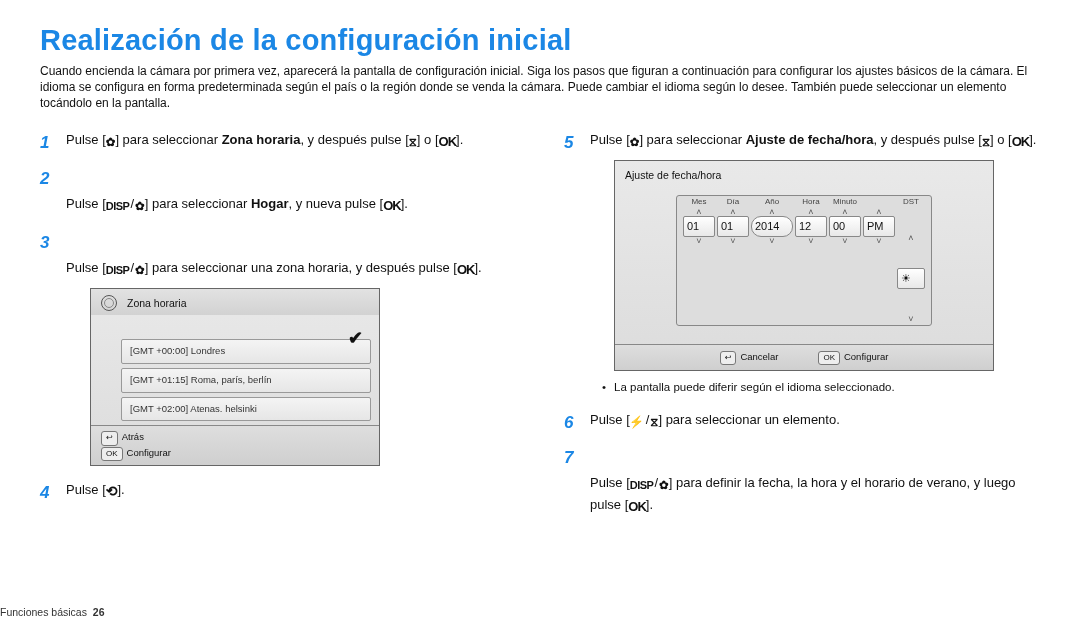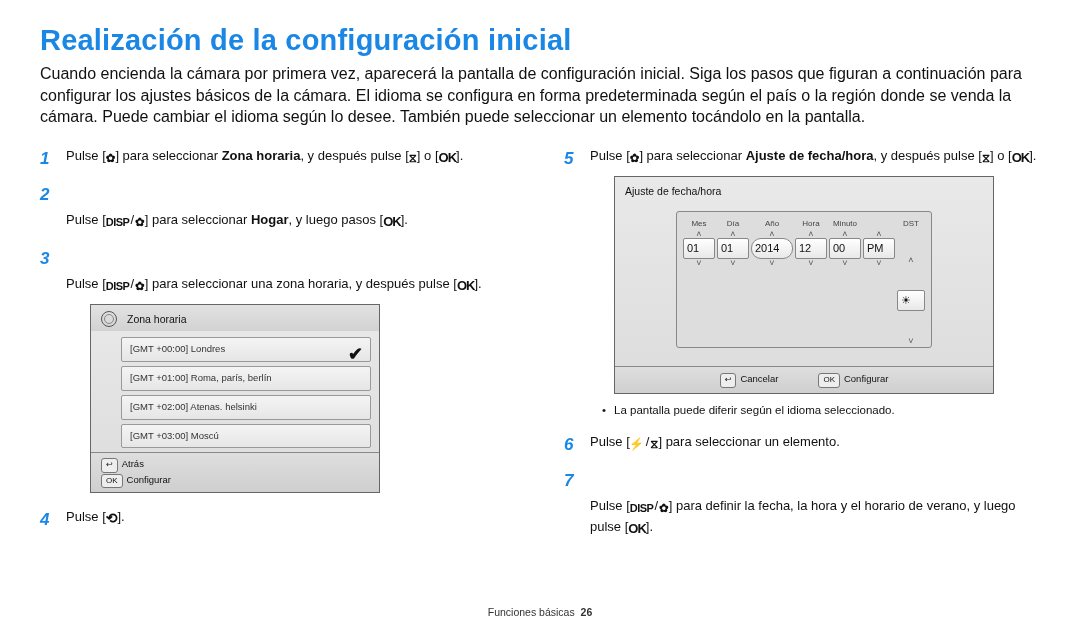--- a/index.html
+++ b/index.html
@@ -1,18 +1,18 @@
 <!DOCTYPE html>
 <html><head>
 <meta charset="utf-8">
 <style>
   html,body{margin:0;padding:0;background:#fff;font-family:"Segoe UI",Arial,sans-serif;color:#111;}
   .page{width:1080px;height:630px;position:relative;box-sizing:border-box;padding:24px 40px 0 40px;}
   h1{margin:0 0 6px 0;font-size:29px;font-weight:700;color:#1b87e5;letter-spacing:.2px;}
-  .intro{font-size:16px;line-height:1.35;margin:0 0 18px 0;}
+  .intro{font-size:12px;line-height:1.35;margin:0 0 18px 0;}
   .cols{display:flex;gap:48px;}
   .col{flex:1;min-width:0;}
   ol.steps{list-style:none;margin:0;padding:0;counter-reset:step;}
   ol.steps>li{position:relative;padding-left:26px;margin:0 0 14px 0;font-size:13px;line-height:1.55;}
   ol.steps>li::before{counter-increment:step;content:counter(step);position:absolute;left:0;top:0;color:#1b87e5;font-style:italic;font-weight:600;font-size:17px;}
   .sub{margin:4px 0 0 0;padding-left:14px;}
   .sub li{font-size:11.5px;list-style:none;position:relative;padding-left:10px;line-height:1.4;}
   .sub li::before{content:"\2022";position:absolute;left:-2px;top:0;}
   b{font-weight:700;}
   .icon{display:inline-block;vertical-align:-2px;font-weight:700;font-size:11.5px;}
@@ -21,69 +21,68 @@
   .iflower::before{content:"\273F";}
   .itimer::before{content:"\29D6";}
   .iret::before{content:"\27F2";font-size:14px;}
   .iflash::before{content:"\26A1";font-size:12px;}
   .islash{padding:0 1px;}
   
   .tz{margin:8px 0 8px 24px;width:288px;border:1px solid #666;background:linear-gradient(#e9e9e9,#dcdcdc);position:relative;font-size:10.5px;}
   .tz .hdr{display:flex;align-items:center;gap:10px;padding:6px 10px 4px 10px;background:linear-gradient(#e2e2e2,#d2d2d2);}
   .globe{width:14px;height:14px;border-radius:50%;border:1.5px solid #555;position:relative;}
   .globe::after{content:"";position:absolute;inset:2px;border-radius:50%;border:1px solid #888;}
-  .tz .body{padding:6px 8px 0 30px;}
+  .tz .body{padding:24px 8px 0 30px;}
   .tzrow{border:1px solid #999;border-radius:2px;padding:4px 8px;margin-bottom:4px;background:linear-gradient(#f4f4f4,#e6e6e6);color:#333;font-size:9.5px;}
   .tz .check{position:absolute;right:16px;top:36px;font-size:18px;font-weight:900;color:#111;}
   .tz .foot{display:flex;justify-content:space-between;border-top:1px solid #888;padding:4px 10px;font-size:9.5px;background:linear-gradient(#dedede,#cfcfcf);flex-direction:column;}
   .pill{border:1px solid #777;border-radius:3px;padding:0 4px;font-size:8px;display:inline-block;margin-right:4px;background:#eee;}
   
   .dt{margin:8px 0 8px 24px;width:378px;border:1px solid #666;background:linear-gradient(#e9e9e9,#dcdcdc);font-size:10.5px;}
   .dt .hdr{padding:6px 10px;}
   .dt .body{display:flex;justify-content:center;padding:6px 0 18px;}
-  .spinset{background:#ddd;border:1px solid #888;border-radius:3px;padding:6px 6px 2px 6px;display:flex;gap:2px;}
+  .spinset{background:#ddd;border:1px solid #888;border-radius:3px;padding:0 6px 2px 6px;display:flex;gap:2px;}
   .spin{display:flex;flex-direction:column;align-items:center;}
   .spin .lab{font-size:8px;color:#444;margin-bottom:2px;height:10px;}
   .spin .arr{font-size:9px;line-height:8px;color:#555;}
   .spin .val{border:1px solid #888;background:linear-gradient(#fff,#e8e8e8);min-width:24px;text-align:left;font-size:11px;padding:1px 3px;border-radius:2px;}
   .spin.wide .val{min-width:34px;border-radius:10px;}
   .spin.sun .val{min-width:20px;}
   .sun{font-size:11px;gap:26px;}
   .dt .foot{display:flex;justify-content:center;gap:40px;border-top:1px solid #888;padding:5px 10px;font-size:9.5px;background:linear-gradient(#dedede,#cfcfcf);}
-  .footer{position:absolute;bottom:12px;left:0;right:0;text-align:center;font-size:10.5px;color:#333;}
+  .footer{position:absolute;bottom:12px;left:0;right:0;font-size:10.5px;color:#333;}
 </style>
 </head>
 <body>
 <div class="page">
 
 <h1>Realización de la configuración inicial</h1>
 <p class="intro">Cuando encienda la cámara por primera vez, aparecerá la pantalla de configuración inicial. Siga los pasos que figuran a continuación para configurar los ajustes básicos de la cámara. El idioma se configura en forma predeterminada según el país o la región donde se venda la cámara. Puede cambiar el idioma según lo desee. También puede seleccionar un elemento tocándolo en la pantalla.</p>
 
 <div class="cols">
  <div class="col">
   <ol class="steps" style="counter-reset:step 0">
    <li>
      <span>Pulse [</span><span class="icon iflower"></span><span>] para seleccionar </span><b>Zona horaria</b><span>, y después pulse [</span><span class="icon itimer"></span><span>] o [</span><span class="icon iok">OK</span><span>].</span>
    </li>
    <li>
-     <span>Pulse [</span><span class="icon idisp">DISP</span><span class="islash">/</span><span class="icon iflower"></span><span>] para seleccionar </span><b>Hogar</b><span>, y luego pasos [</span><span class="icon iok">OK</span><span>].</span>
+     <span>Pulse [</span><span class="icon idisp">DISP</span><span class="islash">/</span><span class="icon iflower"></span><span>] para seleccionar </span><b>Hogar</b><span>, y nueva pulse [</span><span class="icon iok">OK</span><span>].</span>
    </li>
    <li>
      <span>Pulse [</span><span class="icon idisp">DISP</span><span class="islash">/</span><span class="icon iflower"></span><span>] para seleccionar una zona horaria, y después pulse [</span><span class="icon iok">OK</span><span>].</span>
 
      <div class="tz">
        <div class="hdr">
                 <span class="globe"></span>
                 <span>Zona horaria</span>
               </div>
        <div class="body">
          <div class="tzrow">[GMT +00:00] Londres</div>
-         <div class="tzrow">[GMT +01:00] Roma, parís, berlín</div>
+         <div class="tzrow">[GMT +01:15] Roma, parís, berlín</div>
          <div class="tzrow">[GMT +02:00] Atenas. helsinki</div>
-         <div class="tzrow">[GMT +03:00] Moscú</div>
        </div>
        <span class="check">✔</span>
        <div class="foot">
          <span><span class="pill">↩</span><span>Atrás</span></span>
          <span><span class="pill">OK</span><span>Configurar</span></span>
        </div>
      </div>
    </li>
    <li>
      <span>Pulse [</span><span class="icon iret"></span><span>].</span>

